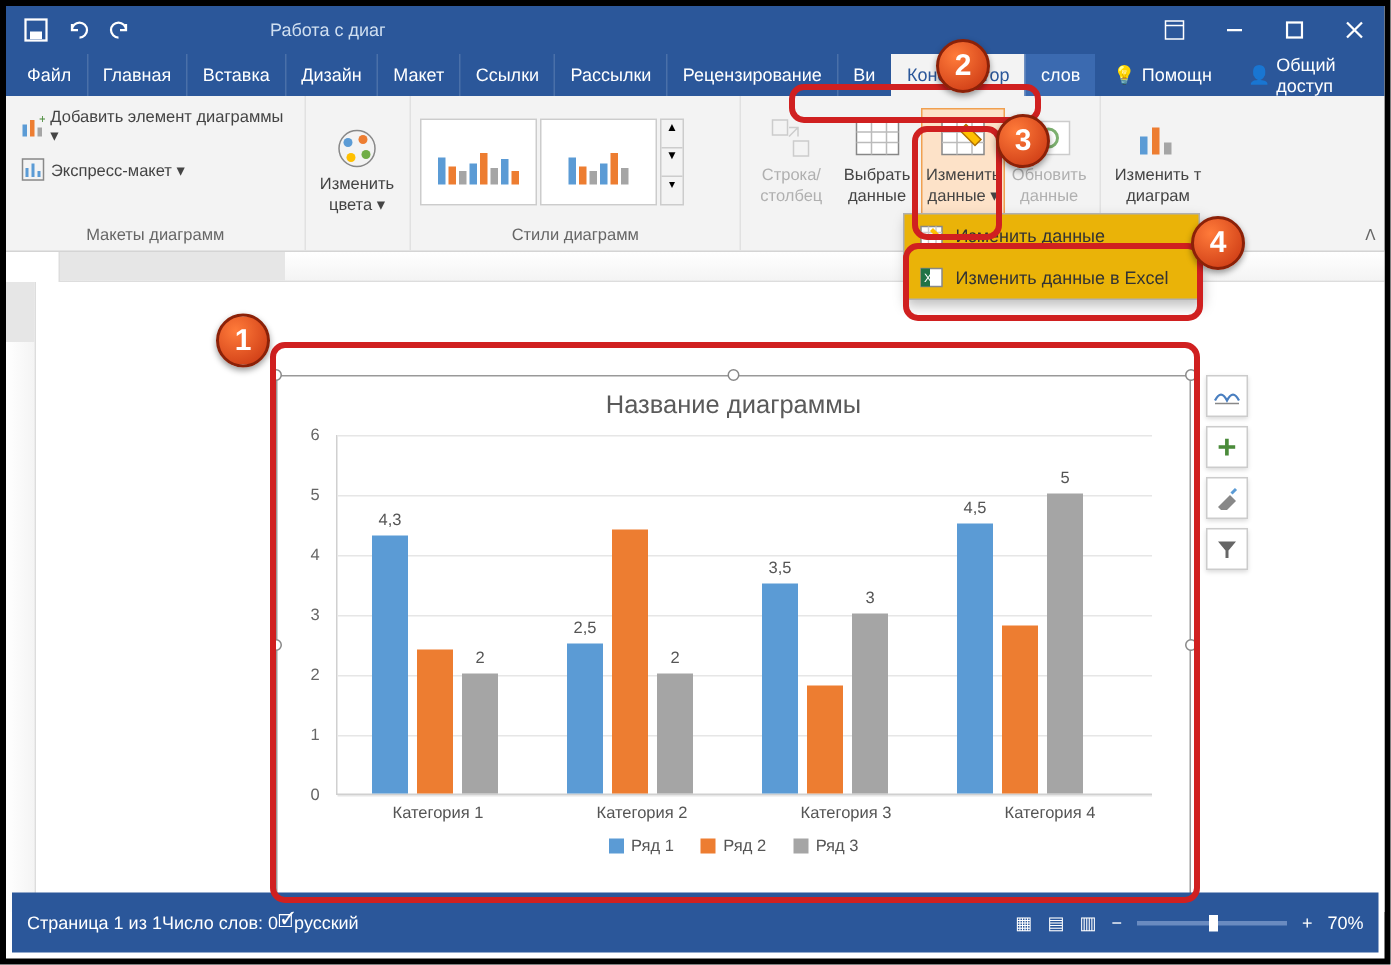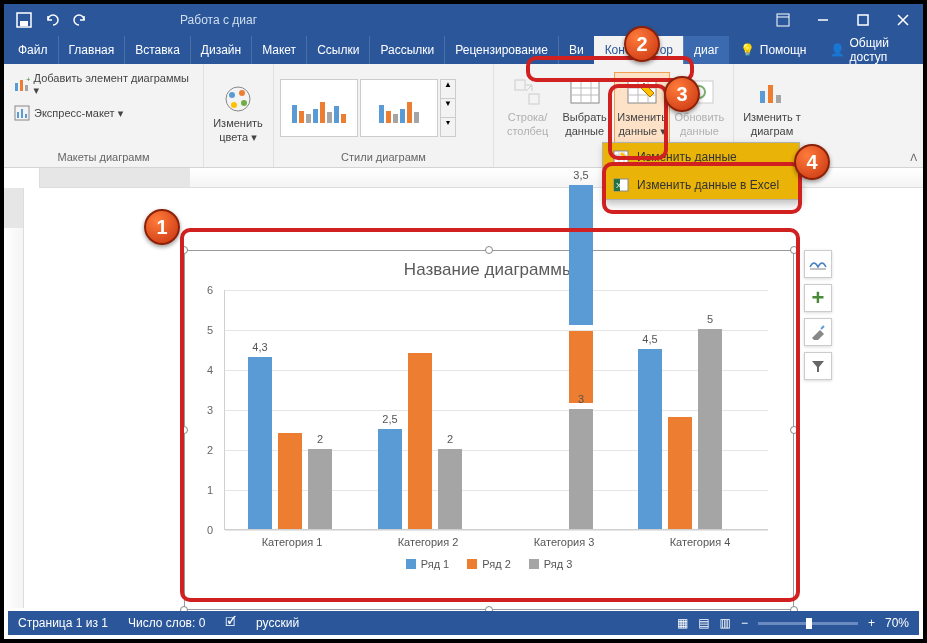--- a/index.html
+++ b/index.html
@@ -64,21 +64,21 @@
 .s3 { background: #a5a5a5; }
 .xlabels { display: flex; margin: 6px 26px 0 40px; font-size: 11px; color: #555; }
 .xlabels div { flex: 1; text-align: center; }
 .legend { display: flex; justify-content: center; gap: 18px; margin-top: 10px; font-size: 11px; color: #555; }
 .legend span { display: flex; align-items: center; gap: 5px; }
 .swatch { width: 10px; height: 10px; }
 
 .side-tools { position: absolute; right: 84px; top: 242px; width: 30px; display: flex; flex-direction: column; gap: 6px; }
 .side-tool { width: 28px; height: 28px; border: 1px solid #ccc; background: #fff; box-shadow: 0 1px 3px rgba(0,0,0,0.15); display: flex; align-items: center; justify-content: center; font-size: 14px; color: #555; }
 
-.statusbar { position: absolute; bottom: 4px; left: 4px; right: 4px; height: 24px; background: #2b579a; color: #fff; font-size: 12px; display: flex; align-items: center; padding: 0 10px; gap: 20px; }
+.statusbar { position: absolute; bottom: 4px; left: 4px; right: 4px; height: 40px; background: #2b579a; color: #fff; font-size: 12px; display: flex; align-items: center; padding: 0 10px; }
 .statusbar .right { margin-left: auto; display: flex; align-items: center; gap: 10px; }
 .zoom-slider { width: 100px; height: 3px; background: #6a8bc0; position: relative; }
 .zoom-slider .thumb { position: absolute; left: 48px; top: -4px; width: 6px; height: 11px; background: #fff; }
 
 .callout { position: absolute; width: 36px; height: 36px; border-radius: 50%; background: radial-gradient(circle at 35% 30%, #ff7b3a, #c73310); border: 2px solid #8b2108; color: #fff; font-size: 20px; font-weight: bold; display: flex; align-items: center; justify-content: center; z-index: 200; box-shadow: 0 2px 4px rgba(0,0,0,0.4); }
 .red-box { position: absolute; border: 4px solid #d02020; border-radius: 10px; z-index: 100; pointer-events: none; }
 
 .mini-bars { display: flex; align-items: flex-end; gap: 2px; height: 30px; }
 .mini-bars div { width: 5px; }
 </style>
@@ -136,21 +136,21 @@
   <div class="tab first">Файл</div>
   <div class="tab">Главная</div>
   <div class="tab">Вставка</div>
   <div class="tab">Дизайн</div>
   <div class="tab">Макет</div>
   <div class="tab">Ссылки</div>
   <div class="tab">Рассылки</div>
   <div class="tab">Рецензирование</div>
   <div class="tab">Ви</div>
   <div class="tab active context" style="background:#f3f3f3;color:#2b579a;">Конструктор</div>
-  <div class="tab context">диаг</div>
+  <div class="tab context">слов</div>
   <div class="right">
     <div class="help">
         <span>💡</span>
         <span>Помощн</span>
       </div>
     <div class="share">
         <span>👤</span>
         <span>Общий доступ</span>
       </div>
   </div>
@@ -358,21 +358,21 @@
           </div>
           <div class="cat-group" style="left: 140px;">
             <div class="bar s1" style="height: 100px;">
               <div class="val">2,5</div>
             </div>
             <div class="bar s2" style="height: 176px;"></div>
             <div class="bar s3" style="height: 80px;">
               <div class="val">2</div>
             </div>
           </div>
-          <div class="cat-group" style="left: 258px; flex-direction: column;">
+          <div class="cat-group" style="left: 270px;">
             <div class="bar s1" style="height: 140px;">
               <div class="val">3,5</div>
             </div>
             <div class="bar s2" style="height: 72px;"></div>
             <div class="bar s3" style="height: 120px;">
               <div class="val">3</div>
             </div>
           </div>
           <div class="cat-group" style="left: 400px;">
             <div class="bar s1" style="height: 180px;">

